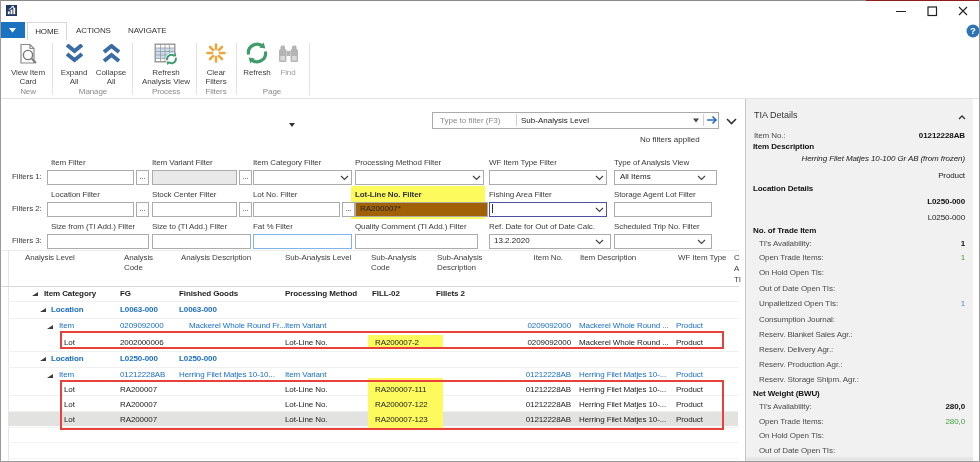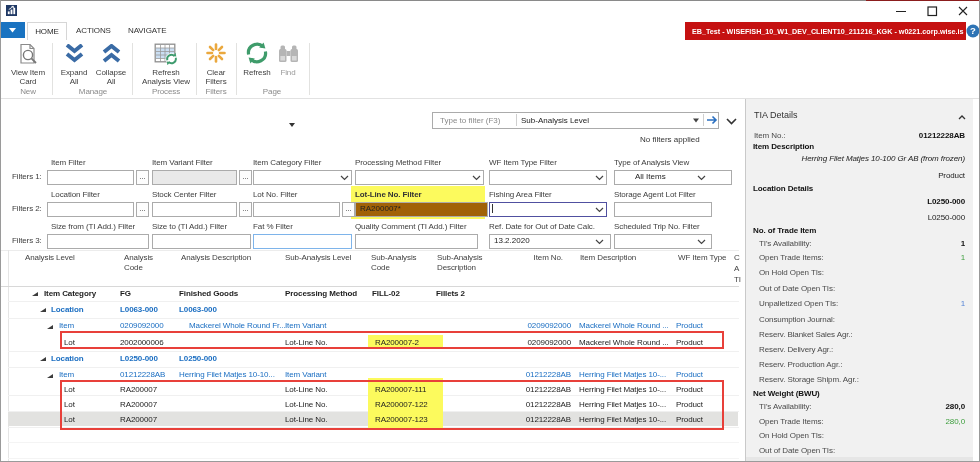--- a/index.html
+++ b/index.html
@@ -72,23 +72,20 @@
     </svg>
 
   <div class="abs" id="appbtn">
       <svg width="7" height="5" viewBox="0 0 7 5">
         <polygon points="0,0 7,0 3.5,4.5" fill="#fff"></polygon>
       </svg>
     </div>
   <div class="tab" id="tabHome">HOME</div>
   <div class="tab" style="left:76px;line-height:17px;">ACTIONS</div>
   <div class="tab" style="left:128px;line-height:17px;">NAVIGATE</div>
-  <div class="abs" id="banner">
-      <span>EB_Test - WISEFISH_10_W1_DEV_CLIENT10_211216_KGK - w0221.corp.wise.is</span>
-    </div>
   <svg class="abs" id="helpq" width="14" height="14" viewBox="0 0 14 14">
     <circle cx="7" cy="7" r="6.5" fill="#2e74b5"></circle>
     <text x="7" y="10.2" font-size="9.5" font-weight="bold" fill="#fff" text-anchor="middle" font-family="Liberation Sans">?</text>
   </svg>
 
   <div class="abs" id="ribbon">
 
     <div class="rsep" style="left:51px"></div>
     <div class="rsep" style="left:131px"></div>
     <div class="rsep" style="left:195px"></div>
@@ -210,21 +207,21 @@
         <path d="M1 1 L4.5 4.5 L8 1" stroke="#444" stroke-width="1.2" fill="none"></path>
       </svg>
     <div class="fbox" style="left:355px;top:170px;width:127px;"></div>
     <svg class="abs" style="left:472px;top:175px" width="9" height="6" viewBox="0 0 9 6">
         <path d="M1 1 L4.5 4.5 L8 1" stroke="#444" stroke-width="1.2" fill="none"></path>
       </svg>
     <div class="fbox" style="left:489px;top:170px;width:116px;"></div>
     <svg class="abs" style="left:595px;top:175px" width="9" height="6" viewBox="0 0 9 6">
         <path d="M1 1 L4.5 4.5 L8 1" stroke="#444" stroke-width="1.2" fill="none"></path>
       </svg>
-    <div class="fbox" style="left:614px;top:170px;width:96px;line-height:12px;padding-left:20px;">All Items</div>
+    <div class="fbox" style="left:614px;top:170px;width:96px;line-height:12px;padding-left:5px;">All Items</div>
     <svg class="abs" style="left:697px;top:175px" width="9" height="6" viewBox="0 0 9 6">
         <path d="M1 1 L4.5 4.5 L8 1" stroke="#444" stroke-width="1.2" fill="none"></path>
       </svg>
 
     <div class="flabel" style="left:152px;top:190px;text-align:center;">Stock Center Filter</div>
     <div class="flabel" style="left:51px;top:190px;">Location Filter</div>
     <div class="flabel" style="left:253px;top:190px;">Lot No. Filter</div>
     <div class="abs" style="left:351px;top:186px;width:134px;height:33px;background:#fcfa5d;"></div>
     <div class="flabel" style="left:355px;top:190px;font-weight:bold;color:#333;">Lot-Line No. Filter</div>
     <div class="flabel" style="left:489px;top:190px;">Fishing Area Filter</div>

